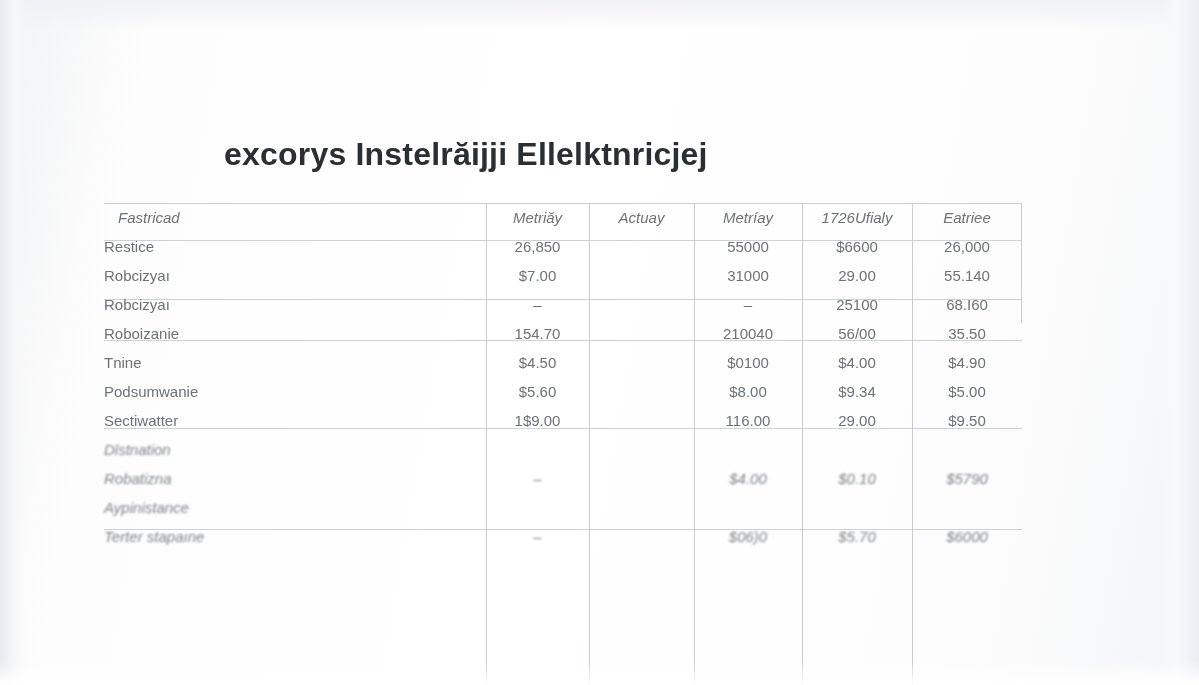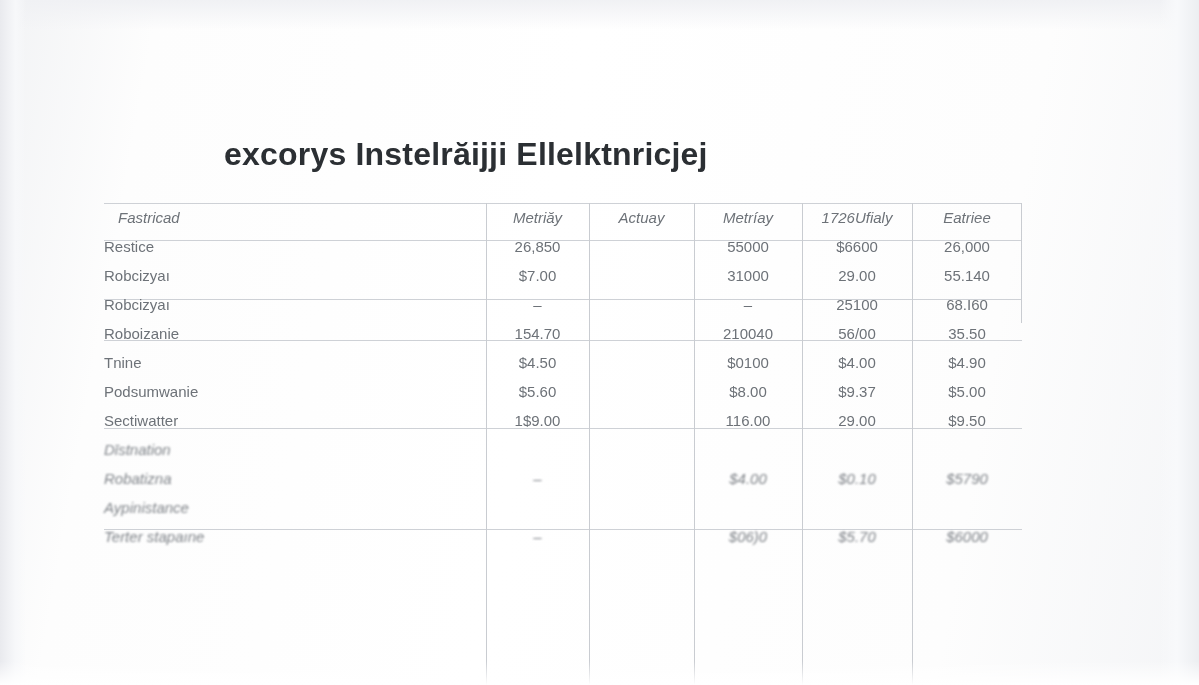--- a/index.html
+++ b/index.html
@@ -223,21 +223,21 @@
           <td class="num"></td>
           <td class="num">$0100</td>
           <td class="num">$4.00</td>
           <td class="num">$4.90</td>
         </tr>
         <tr class="rows-blur-2">
           <td class="desc">Podsumwanie</td>
           <td class="num">$5.60</td>
           <td class="num"></td>
           <td class="num">$8.00</td>
-          <td class="num">$9.37</td>
+          <td class="num">$9.34</td>
           <td class="num">$5.00</td>
         </tr>
         <tr class="rows-blur-2">
           <td class="desc">Sectiwatter</td>
           <td class="num">1$9.00</td>
           <td class="num"></td>
           <td class="num">116.00</td>
           <td class="num">29.00</td>
           <td class="num">$9.50</td>
         </tr>

